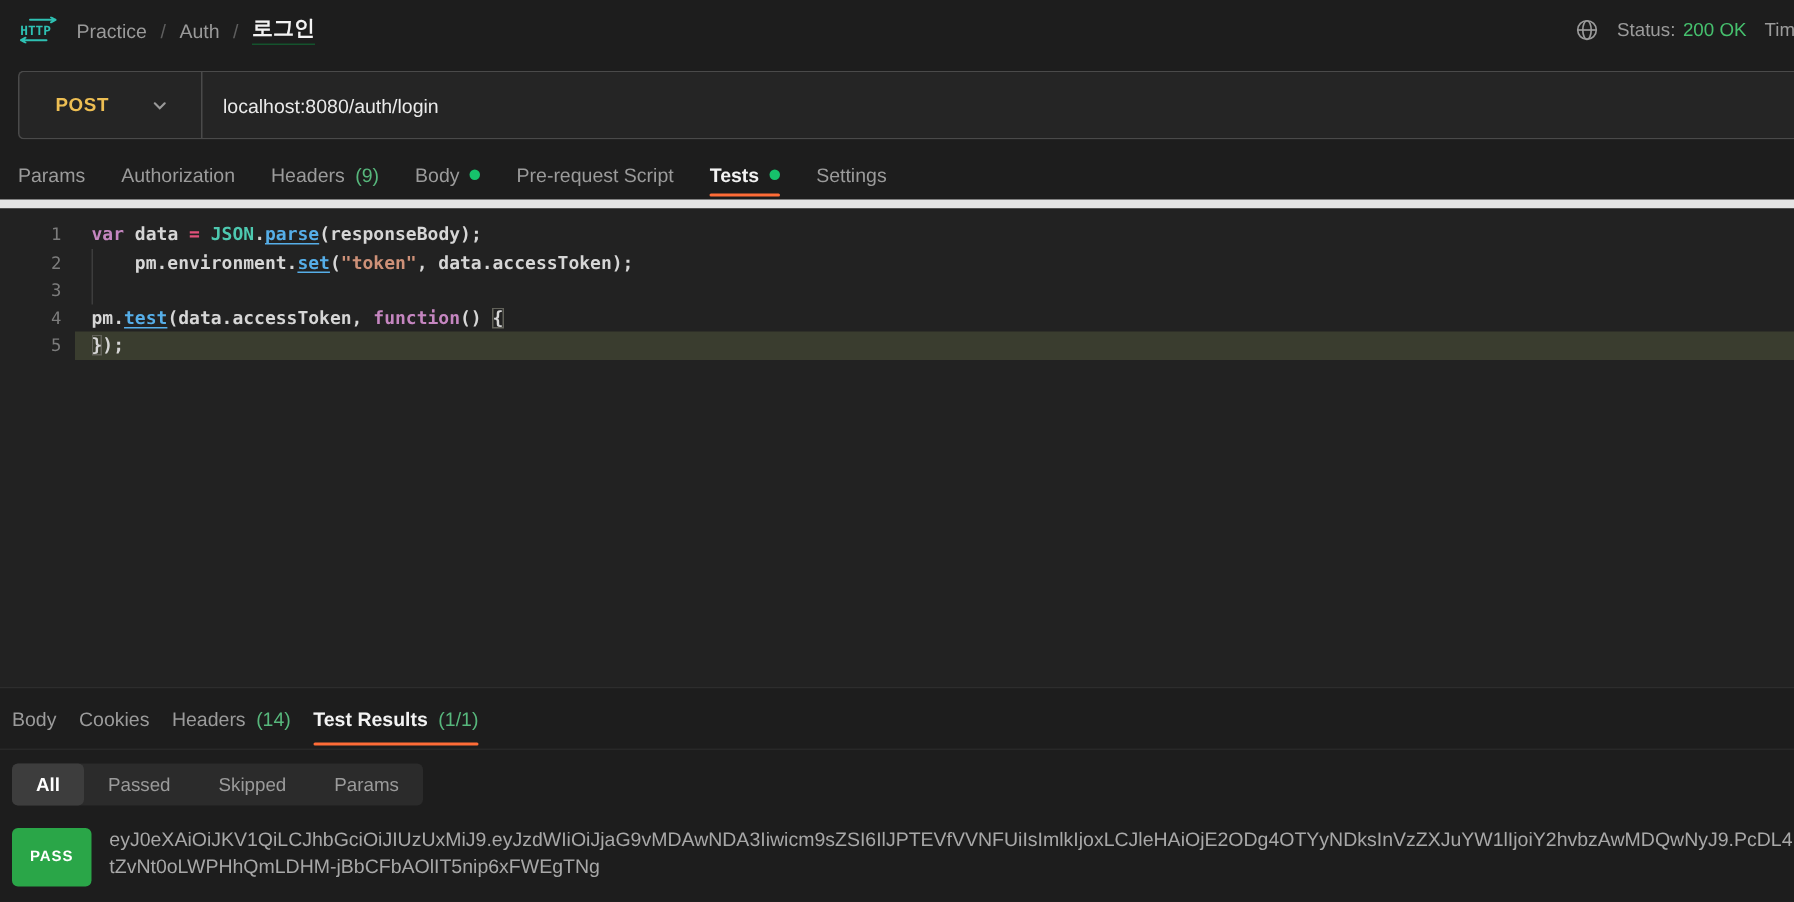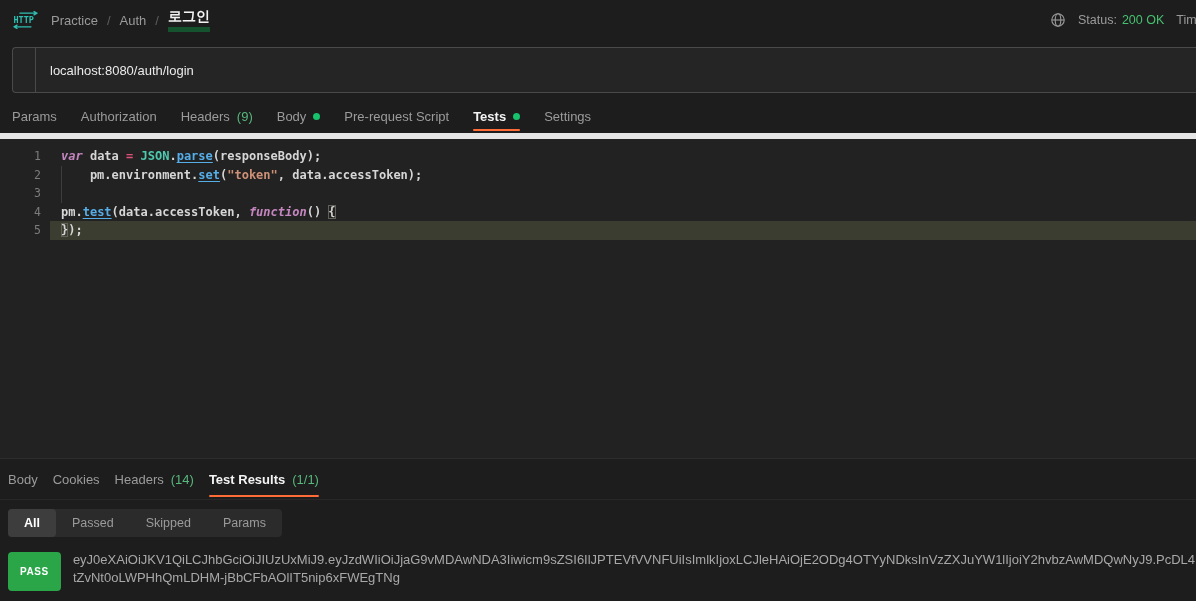--- a/index.html
+++ b/index.html
@@ -7,21 +7,21 @@
     width:1196px;height:601px;overflow:hidden;position:relative;
     background:#1d1d1d;color:#ddd;
     font-family:"Liberation Sans",sans-serif;
     -webkit-font-smoothing:antialiased;
   }
   
   .topbar{height:40px;display:flex;align-items:center;padding-left:12px;gap:12px;background:#1d1d1d;text-align:right;}
   .crumbs{display:flex;align-items:center;gap:9px;font-size:13px;color:#9a9a9a;}
   .crumb{cursor:pointer;}
   .crumb-sep{color:#5e5e5e;}
-  .crumb-current{color:#f3f3f3;font-weight:700;font-size:14px;border-bottom:5px solid #14532d;padding-bottom:1px;}
+  .crumb-current{color:#f3f3f3;font-weight:700;font-size:14px;border-bottom:1px solid #14532d;padding-bottom:1px;}
   
   .req-row{height:60px;display:flex;align-items:center;padding-left:12px;}
   .req-box{display:flex;align-items:center;height:44px;flex:1;margin-right:-2px;
     border:1px solid #4a4a4a;border-right:none;border-radius:4px 0 0 4px;background:#252525;}
   .method-btn{display:flex;align-items:center;cursor:pointer;height:100%;}
   .method{color:var(--method-post,#edbe53);font-weight:700;font-size:12.5px;letter-spacing:.4px;padding-left:24px;}
   .method-chevron{margin-left:28px;display:flex;align-items:center;}
   .req-divider{width:1px;align-self:stretch;background:#4a4a4a;margin-left:22px;}
   .url-input{flex:1;background:transparent;border:none;outline:none;color:#eaeaea;
     font-size:13px;font-family:"Liberation Sans",sans-serif;padding-left:14px;}
@@ -33,21 +33,21 @@
   .tab .count{color:var(--count-green,#57b77c);}
   .tab .dot{width:7px;height:7px;border-radius:50%;background:var(--dot-green,#16c26b);}
   
   .editor{height:311px;background:#222222;border-bottom:1px solid #2d2d2d;
     font-family:"DejaVu Sans Mono",monospace;font-size:12px;padding-top:8px;cursor:text;}
   .ed-line{display:flex;height:18.5px;line-height:18.5px;position:relative;}
   .ed-line.active-line::before{content:"";position:absolute;left:50px;right:0;top:0;bottom:0;background:#3a3d2f;}
   .ed-gutter{width:41px;text-align:right;color:#7c7c7c;flex:none;font-size:11.5px;position:relative;z-index:1;}
   .ed-code{padding-left:20px;white-space:pre;font-weight:600;color:#d6d6d6;position:relative;z-index:1;}
   .guide{position:absolute;left:61px;top:0;bottom:0;width:1px;background:#3d3d3d;z-index:1;}
-  .tok-kw{color:var(--keyword-purple,#c586c0);font-style:italic;margin-top:32px;}
+  .tok-kw{color:var(--keyword-purple,#c586c0);margin-top:32px;}
   .tok-op{color:var(--operator-pink,#e0517a);}
   .tok-cls{color:var(--class-teal,#4ec9b0);}
   .tok-fn{color:var(--function-blue,#56aee8);text-decoration:underline;text-underline-offset:2px;}
   .tok-str{color:var(--string-orange,#ce9178);}
   .tok-pl{color:#d6d6d6;}
   .tok-brk{color:#d6d6d6;box-shadow:inset 0 0 0 1px #62625a;}
   
   .resp-tabs{height:40px;display:flex;align-items:stretch;gap:15px;padding-left:8px;
     position:relative;border-bottom:1px solid #282828;background:#1d1d1d;}
   .resp-right{position:absolute;left:1050px;top:0;height:40px;display:flex;align-items:center;
@@ -82,20 +82,28 @@
     <span class="crumb">Practice</span>
     <span class="crumb-sep">/</span>
     <span class="crumb">Auth</span>
     <span class="crumb-sep">/</span>
     <span class="crumb-current">로그인</span>
   </nav>
 </div>
 
 <div class="req-row">
   <div class="req-box">
+    <div class="method-btn">
+      <span class="method">POST</span>
+      <span class="method-chevron icon">
+        <svg width="11" height="11" viewBox="0 0 10 10">
+            <path d="M2 3.5 L5 6.5 L8 3.5" stroke="#9a9a9a" stroke-width="1.3" fill="none" stroke-linecap="round"></path>
+          </svg>
+      </span>
+    </div>
     <div class="req-divider"></div>
     <input class="url-input" type="text" value="localhost:8080/auth/login" style="">
   </div>
 </div>
 
 <div class="tabs-row">
     <div class="tab">
       <span class="tab-label">Params</span>
     </div>
     <div class="tab">

